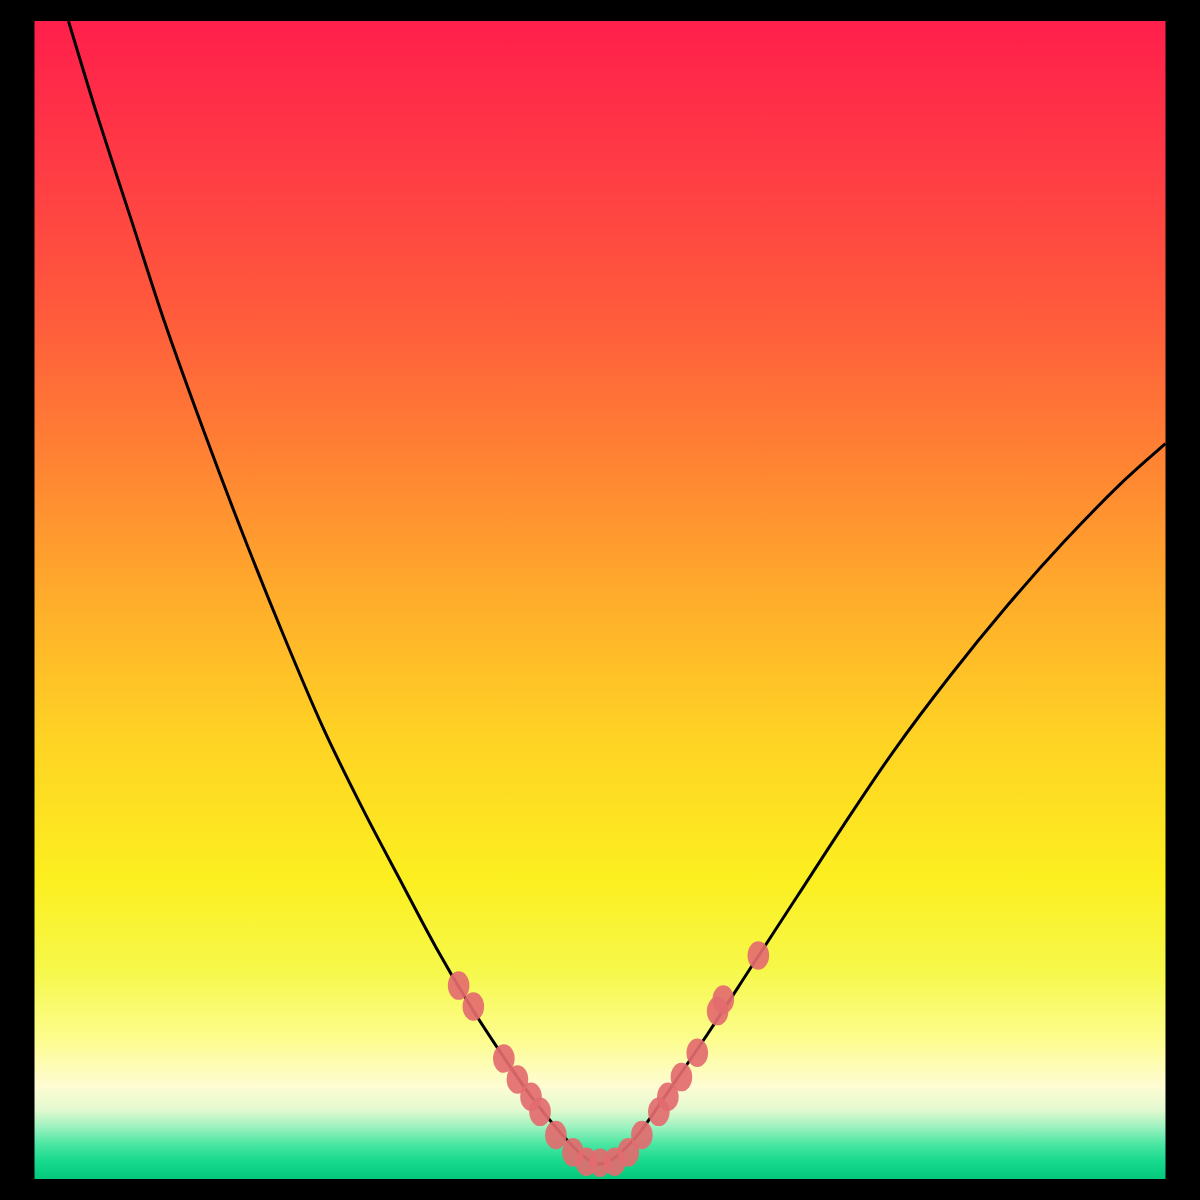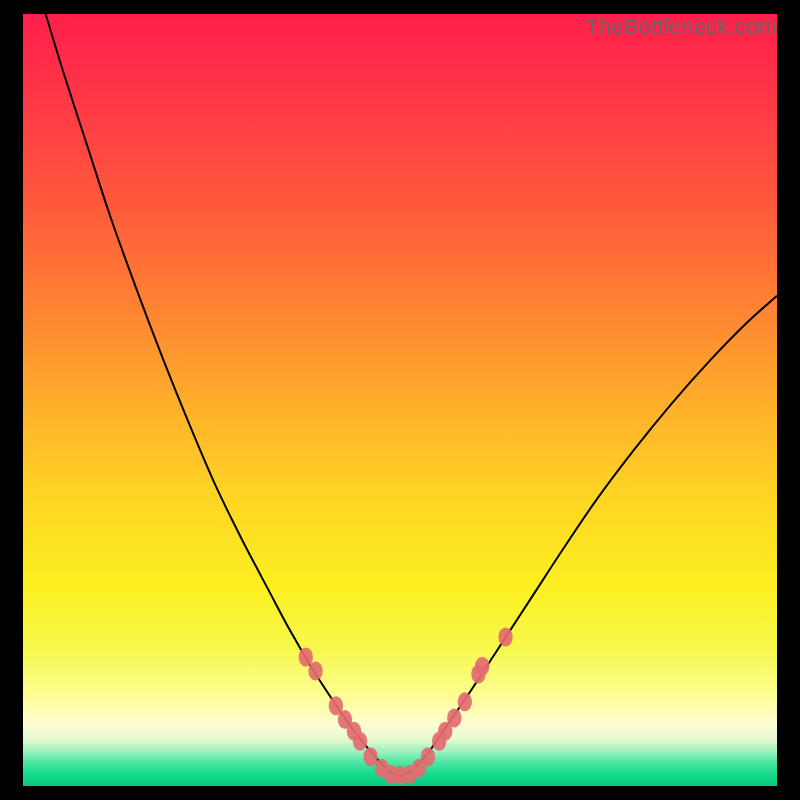--- a/index.html
+++ b/index.html
@@ -68,15 +68,14 @@
         <ellipse cx="416.21" cy="727.22" rx="7.2" ry="9.5" fill="#e36b6f" fill-opacity="0.92" stroke="none"></ellipse>
         <ellipse cx="422.24" cy="717.19" rx="7.2" ry="9.5" fill="#e36b6f" fill-opacity="0.92" stroke="none"></ellipse>
         <ellipse cx="431.29" cy="704.06" rx="7.2" ry="9.5" fill="#e36b6f" fill-opacity="0.92" stroke="none"></ellipse>
         <ellipse cx="441.84" cy="687.85" rx="7.2" ry="9.5" fill="#e36b6f" fill-opacity="0.92" stroke="none"></ellipse>
         <ellipse cx="455.42" cy="660.06" rx="7.2" ry="9.5" fill="#e36b6f" fill-opacity="0.92" stroke="none"></ellipse>
         <ellipse cx="459.19" cy="652.34" rx="7.2" ry="9.5" fill="#e36b6f" fill-opacity="0.92" stroke="none"></ellipse>
         <ellipse cx="482.56" cy="623.00" rx="7.2" ry="9.5" fill="#e36b6f" fill-opacity="0.92" stroke="none"></ellipse>
       </svg>
   </div>
 
-  <div class="watermark">TheBottleneck.com</div>
 
 </div>
 
 </body></html>

